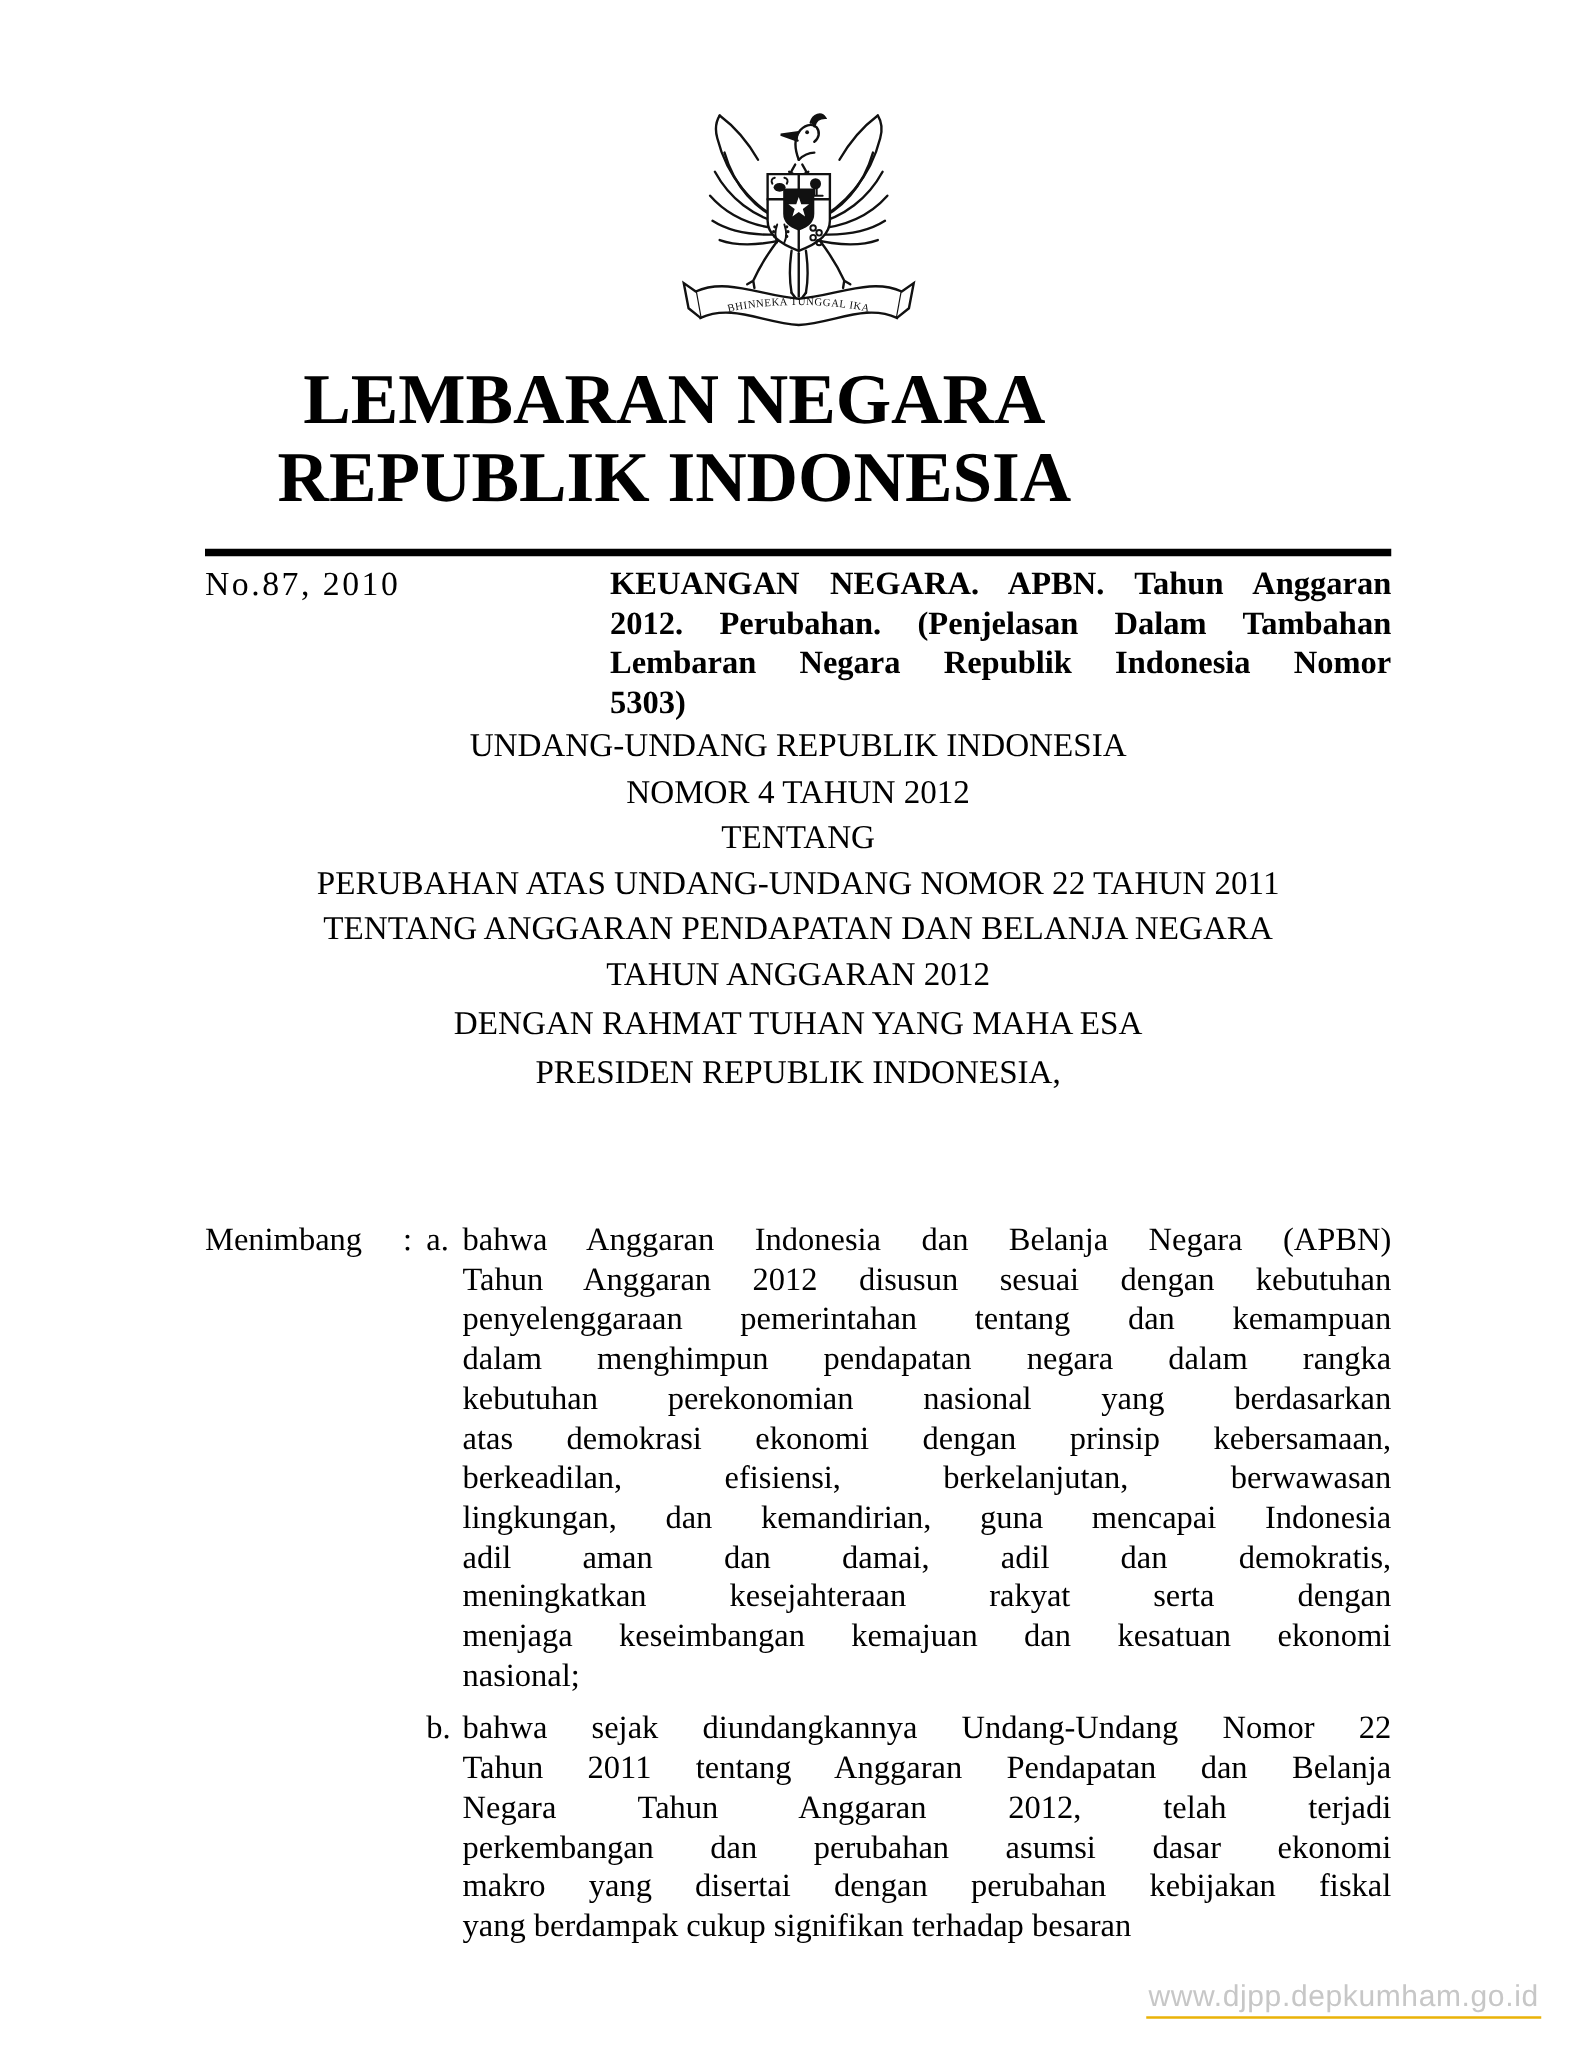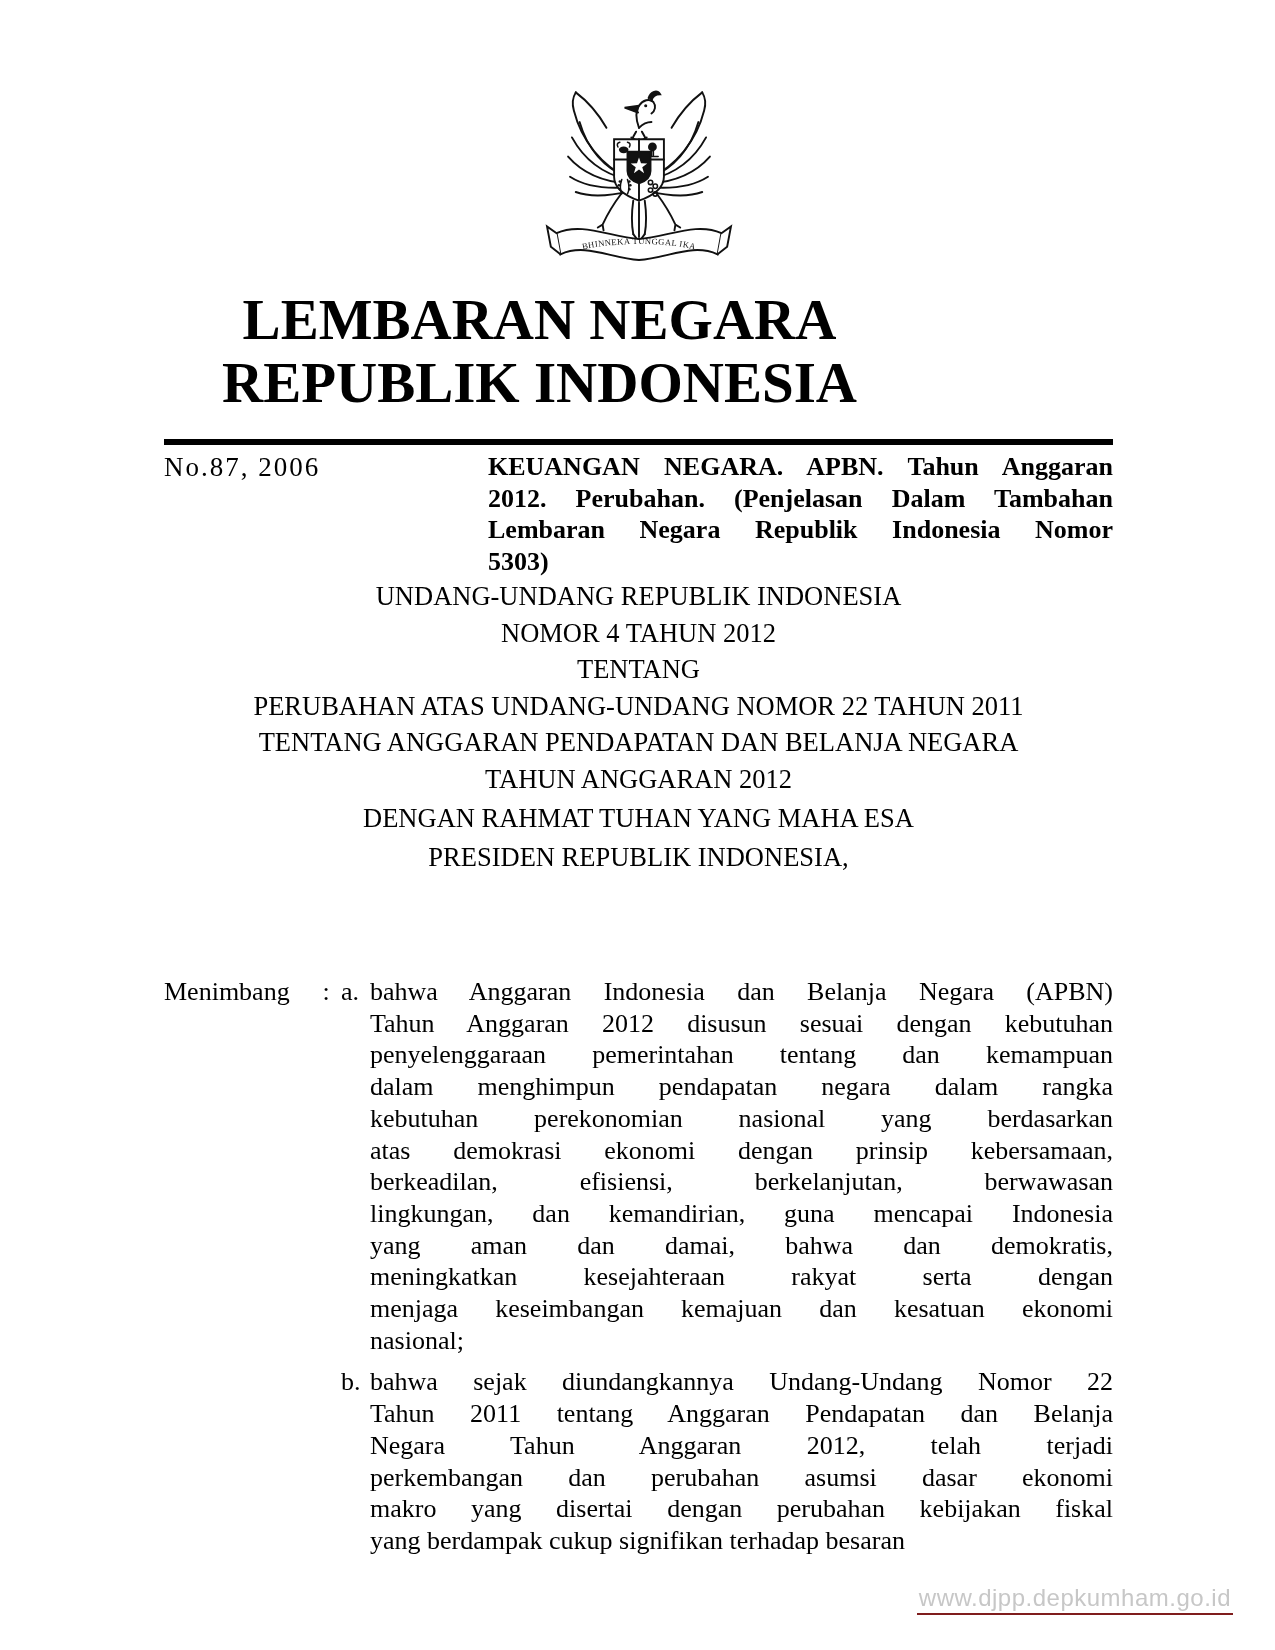--- a/index.html
+++ b/index.html
@@ -58,21 +58,21 @@
   .c-item + .c-item { margin-top:10px; }
   .c-marker { width:29px; flex:none; }
   .c-text { flex:1; min-width:0; }
 
   
   #footer-url {
     top:1584px; right:42px;
     font-family:"Liberation Sans", sans-serif;
     font-size:24px; color:#c7c7c7;
     text-decoration:none;
-    border-bottom:2px solid #7f1d1d;
+    border-bottom:2px solid #eab308;
     padding:0 2px 1px 2px;
     letter-spacing:0.5px;
   }
 </style>
 </head>
 <body>
 
 <svg id="emblem" class="abs" viewBox="0 0 200 215" xmlns="http://www.w3.org/2000/svg">
   <g stroke="#111" fill="none" stroke-width="2" stroke-linecap="round">
 
@@ -162,21 +162,21 @@
 </svg>
 
 <div id="masthead" class="abs">
   <div>LEMBARAN NEGARA</div>
   <div>REPUBLIK INDONESIA</div>
 </div>
 
 <div id="rule" class="abs"></div>
 
 <div id="header-row" class="abs">
-  <div id="issue-number">No.87, 2006</div>
+  <div id="issue-number">No.87, 2010</div>
   <div id="subject" class="justify">
       <div class="tline">KEUANGAN NEGARA. APBN. Tahun Anggaran</div>
       <div class="tline">2012. Perubahan. (Penjelasan Dalam Tambahan</div>
       <div class="tline">Lembaran Negara Republik Indonesia Nomor</div>
       <div class="tline last">5303)</div>
     </div>
 </div>
 
 <div id="title-block" class="abs center">
     <div class="tline">UNDANG-UNDANG REPUBLIK INDONESIA</div>
@@ -199,21 +199,21 @@
         <div class="c-marker">a.</div>
         <div class="c-text justify">
             <div class="tline">bahwa Anggaran Indonesia dan Belanja Negara (APBN)</div>
             <div class="tline">Tahun Anggaran 2012 disusun sesuai dengan kebutuhan</div>
             <div class="tline">penyelenggaraan pemerintahan tentang dan kemampuan</div>
             <div class="tline">dalam menghimpun pendapatan negara dalam rangka</div>
             <div class="tline">kebutuhan perekonomian nasional yang berdasarkan</div>
             <div class="tline">atas demokrasi ekonomi dengan prinsip kebersamaan,</div>
             <div class="tline">berkeadilan, efisiensi, berkelanjutan, berwawasan</div>
             <div class="tline">lingkungan, dan kemandirian, guna mencapai Indonesia</div>
-            <div class="tline">yang aman dan damai, bahwa dan demokratis,</div>
+            <div class="tline">adil aman dan damai, adil dan demokratis,</div>
             <div class="tline">meningkatkan kesejahteraan rakyat serta dengan</div>
             <div class="tline">menjaga keseimbangan kemajuan dan kesatuan ekonomi</div>
             <div class="tline last">nasional;</div>
           </div>
       </div>
       <div class="c-item">
         <div class="c-marker">b.</div>
         <div class="c-text justify">
             <div class="tline">bahwa sejak diundangkannya Undang-Undang Nomor 22</div>
             <div class="tline">Tahun 2011 tentang Anggaran Pendapatan dan Belanja</div>

